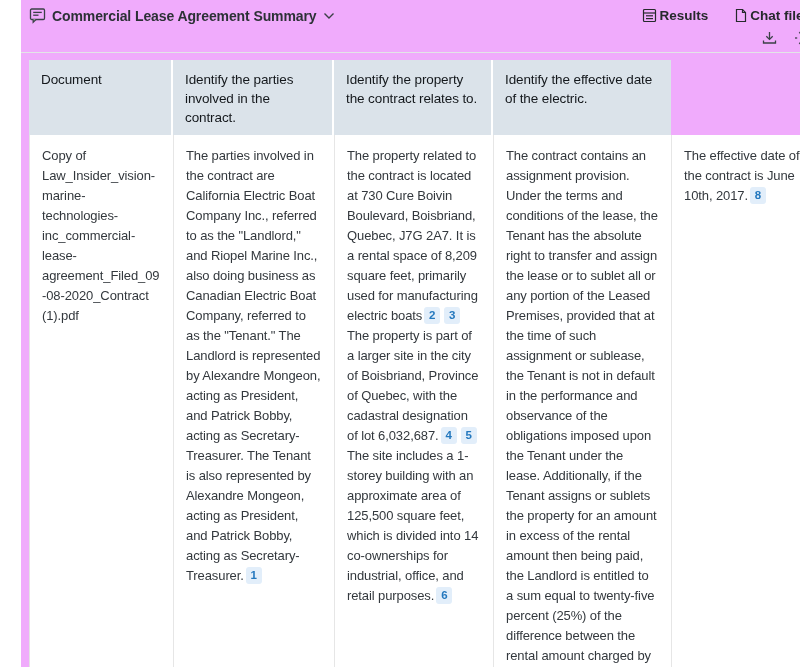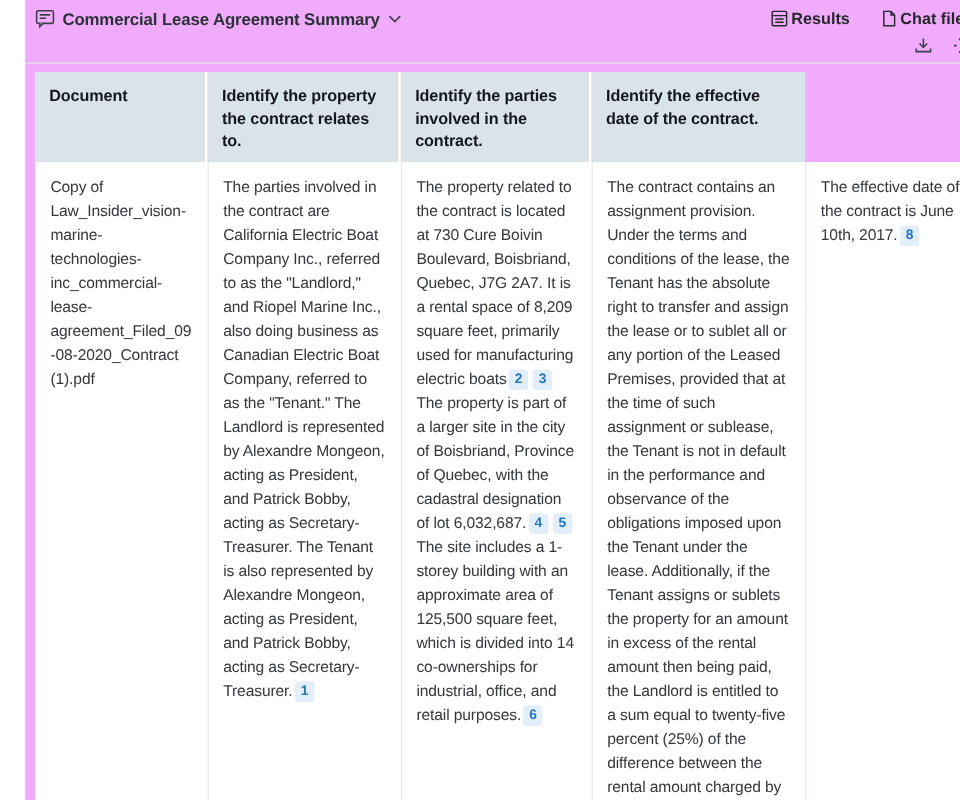--- a/index.html
+++ b/index.html
@@ -37,21 +37,21 @@
 
   
   .table-wrap { margin:7px 8px 0 8px; flex:1; }
   .grid-row {
     display:grid;
     grid-template-columns:144px 161px 159px 178px 142px;
   }
   .th {
     background:#dbe3ea;
     padding:10px 12px 8px 12px;
-    font-size:13.5px; font-weight:700; color:#14181c;
+    font-size:13.5px; font-weight:400; color:#14181c;
     line-height:19px; letter-spacing:-0.1px;
     border-right:2px solid #ffffff;
   }
   .th:last-child { border-right:none; }
   .tbody { border:1px solid #e4e4e4; border-top:none; min-height:536px; }
   .td {
     padding:11px 12px; background:#fff;
     font-size:13px; line-height:20px; color:#33383d; letter-spacing:-0.1px;
     border-right:1px solid #e6e6e6;
     overflow-wrap:break-word; word-break:break-word;
@@ -130,23 +130,23 @@
         <line x1="11.8" y1="8" x2="14" y2="8"></line>
       </svg>
     </button>
   </div>
 
   <div class="divider"></div>
 
   <div class="table-wrap">
     <div class="grid-row thead" id="thead">
         <div class="th">Document</div>
+        <div class="th">Identify the parties involved in the contract.</div>
         <div class="th">Identify the property the contract relates to.</div>
-        <div class="th">Identify the parties involved in the contract.</div>
-        <div class="th">Identify the effective date of the contract.</div>
+        <div class="th">Identify the effective date of the electric.</div>
       </div>
     <div class="grid-row tbody" id="tbody">
         <div class="td"><span>Copy of Law_Insider_vision-marine-technologies-inc_commercial-lease-agreement_Filed_09-08-2020_Contract (1).pdf</span> </div>
         <div class="td"><span>The parties involved in the contract are California Electric Boat Company Inc., referred to as the "Landlord," and Riopel Marine Inc., also doing business as Canadian Electric Boat Company, referred to as the "Tenant." The Landlord is represented by Alexandre Mongeon, acting as President, and Patrick Bobby, acting as Secretary-Treasurer. The Tenant is also represented by Alexandre Mongeon, acting as President, and Patrick Bobby, acting as Secretary-Treasurer.</span><span class="chip">1</span> </div>
         <div class="td"><span>The property related to the contract is located at 730 Cure Boivin Boulevard, Boisbriand, Quebec, J7G 2A7. It is a rental space of 8,209 square feet, primarily used for manufacturing electric boats</span><span class="chip">2</span><span class="chip">3</span> <span>The property is part of a larger site in the city of Boisbriand, Province of Quebec, with the cadastral designation of lot 6,032,687.</span><span class="chip">4</span><span class="chip">5</span> <span>The site includes a 1-storey building with an approximate area of 125,500 square feet, which is divided into 14 co-ownerships for industrial, office, and retail purposes.</span><span class="chip">6</span> </div>
         <div class="td"><span>The contract contains an assignment provision. Under the terms and conditions of the lease, the Tenant has the absolute right to transfer and assign the lease or to sublet all or any portion of the Leased Premises, provided that at the time of such assignment or sublease, the Tenant is not in default in the performance and observance of the obligations imposed upon the Tenant under the lease. Additionally, if the Tenant assigns or sublets the property for an amount in excess of the rental amount then being paid, the Landlord is entitled to a sum equal to twenty-five percent (25%) of the difference between the rental amount charged by the Tenant to the subtenant or assignee and the amount provided for in the lease. This sum is payable in a manner consistent with the method of payment by the subtenant or assignee to the Tenant.</span> </div>
         <div class="td"><span>The effective date of the contract is June 10th, 2017.</span><span class="chip">8</span> </div>
       </div>
   </div>
 

